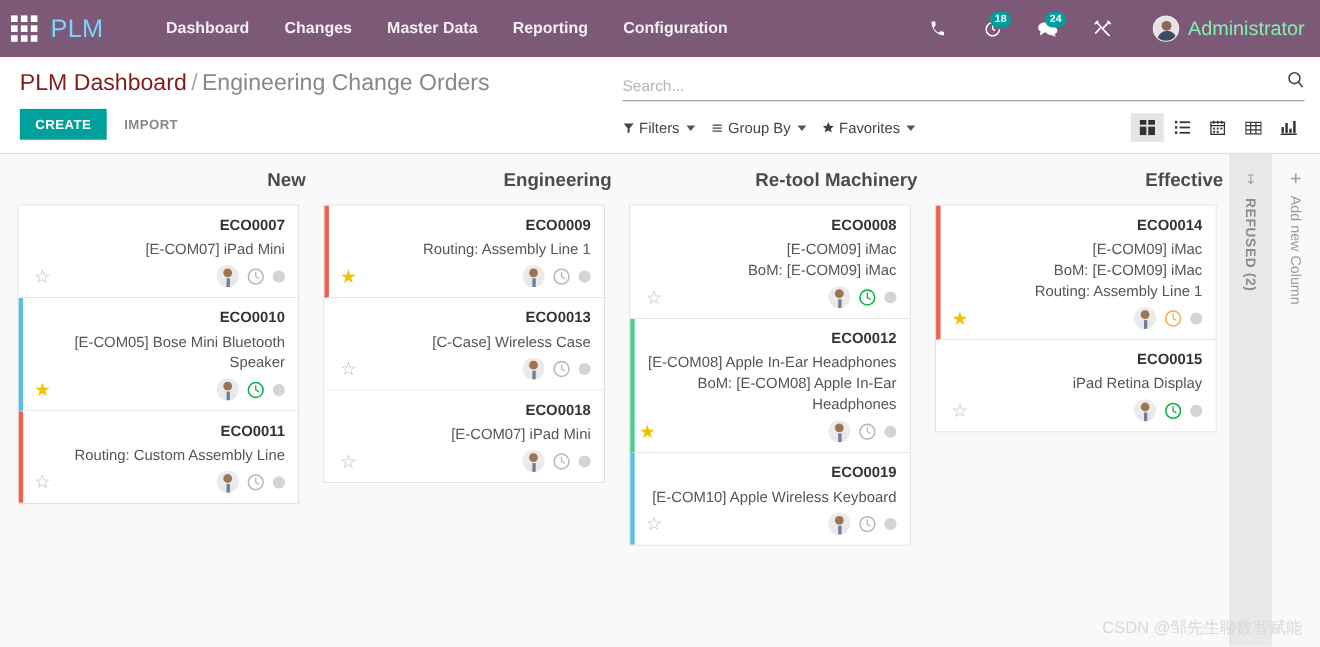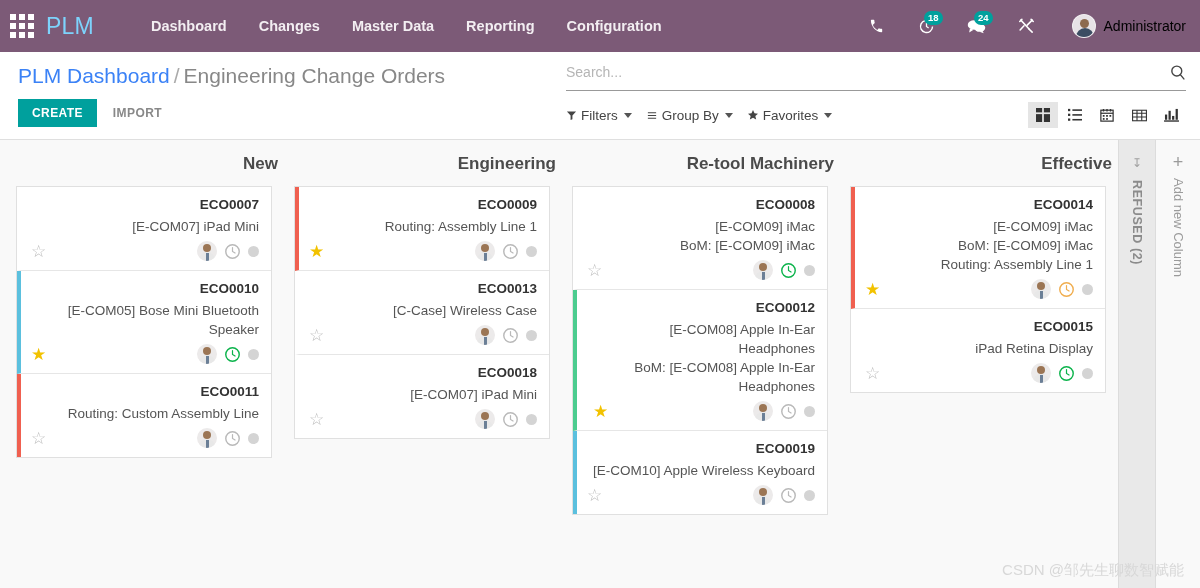--- a/index.html
+++ b/index.html
@@ -62,50 +62,50 @@
     display: flex; align-items: center; gap: 8px;
     margin-left: 14px; cursor: pointer;
   }
   .avatar-nav {
     width: 24px; height: 24px; border-radius: 50%;
     background: #e7e2e6; overflow: hidden; position: relative;
     border: 1px solid rgba(255,255,255,.5);
   }
   .avatar-nav .head { position:absolute; width:9px; height:9px; border-radius:50%; background:#8d6a4f; left:7.5px; top:4px;}
   .avatar-nav .body { position:absolute; width:18px; height:11px; border-radius:9px 9px 0 0; background:#3c4d63; left:3px; top:13px;}
-  .user-name { font-size: 14px; color: #000000; white-space: nowrap; }
+  .user-name { font-size: 18px; color: #86efac; white-space: nowrap; }
 
   
   .control-panel {
     width: 1200px; height: 88px;
     background: #fff;
     border-bottom: 1px solid #dfdfdf;
     position: relative;
     display: flex;
   }
   .cp-left { width: 556px; padding: 10px 0 0 18px; }
   .breadcrumb { font-size: 21px; line-height: 28px; white-space: nowrap; }
-  .bc-link { color: #3b82f6; cursor: pointer; margin-top: 12px; }
+  .bc-link { color: #7f1d1d; cursor: pointer; margin-top: 12px; }
   .bc-sep { color: #aaa; margin: 0 4px; }
   .bc-current { color: #888; }
   .cp-buttons { margin-top: 9px; display: flex; align-items: center; gap: 6px; }
   .btn-create {
     background: #00A09D; color: #fff;
     font-size: 12px; font-weight: bold; letter-spacing: .4px;
     padding: 7px 14px; border: none; cursor: pointer;
     border-radius: 0px;
   }
   .btn-import {
     background: transparent; color: #888;
     font-size: 12px; font-weight: bold; letter-spacing: .4px;
     padding: 7px 10px; border: none; cursor: pointer;
   }
   .cp-right { flex: 1; padding: 12px 14px 0 10px; position: relative; }
   .searchbar {
-    display: flex; align-items: flex-start;
+    display: flex; align-items: flex-end;
     border-bottom: 1px solid #999;
     padding-bottom: 5px;
   }
   .search-input {
     flex: 1; border: none; outline: none;
     font-size: 14px; color: #333;
     font-family: "Liberation Sans", sans-serif;
     background: transparent;
   }
   .search-input::placeholder { color: #b5b5b5; }
@@ -155,21 +155,21 @@
   .card {
     background: #fff;
     border-bottom: 1px solid #e6e6e6;
     padding: 9px 12px 8px 12px;
     position: relative;
     cursor: pointer;
   }
   .card:last-child { border-bottom: none; }
   .card.accent-red    { border-left: 4px solid #F06050; padding-left: 10px; }
   .card.accent-blue   { border-left: 4px solid #5BC0DE; padding-left: 10px; }
-  .card.accent-green  { border-left: 4px solid #4CCC8F; padding-left: 16px; }
+  .card.accent-green  { border-left: 4px solid #4CCC8F; padding-left: 4px; }
   .card.accent-none   { border-left: 4px solid transparent; padding-left: 10px; }
   .card-title {
     font-size: 13.5px; font-weight: bold; color: #333;
     margin-bottom: 4px; line-height: 17px;
   }
   .card-line {
     font-size: 13.5px; color: #555; line-height: 19px;
   }
   .card-footer {
     display: flex; align-items: center;

